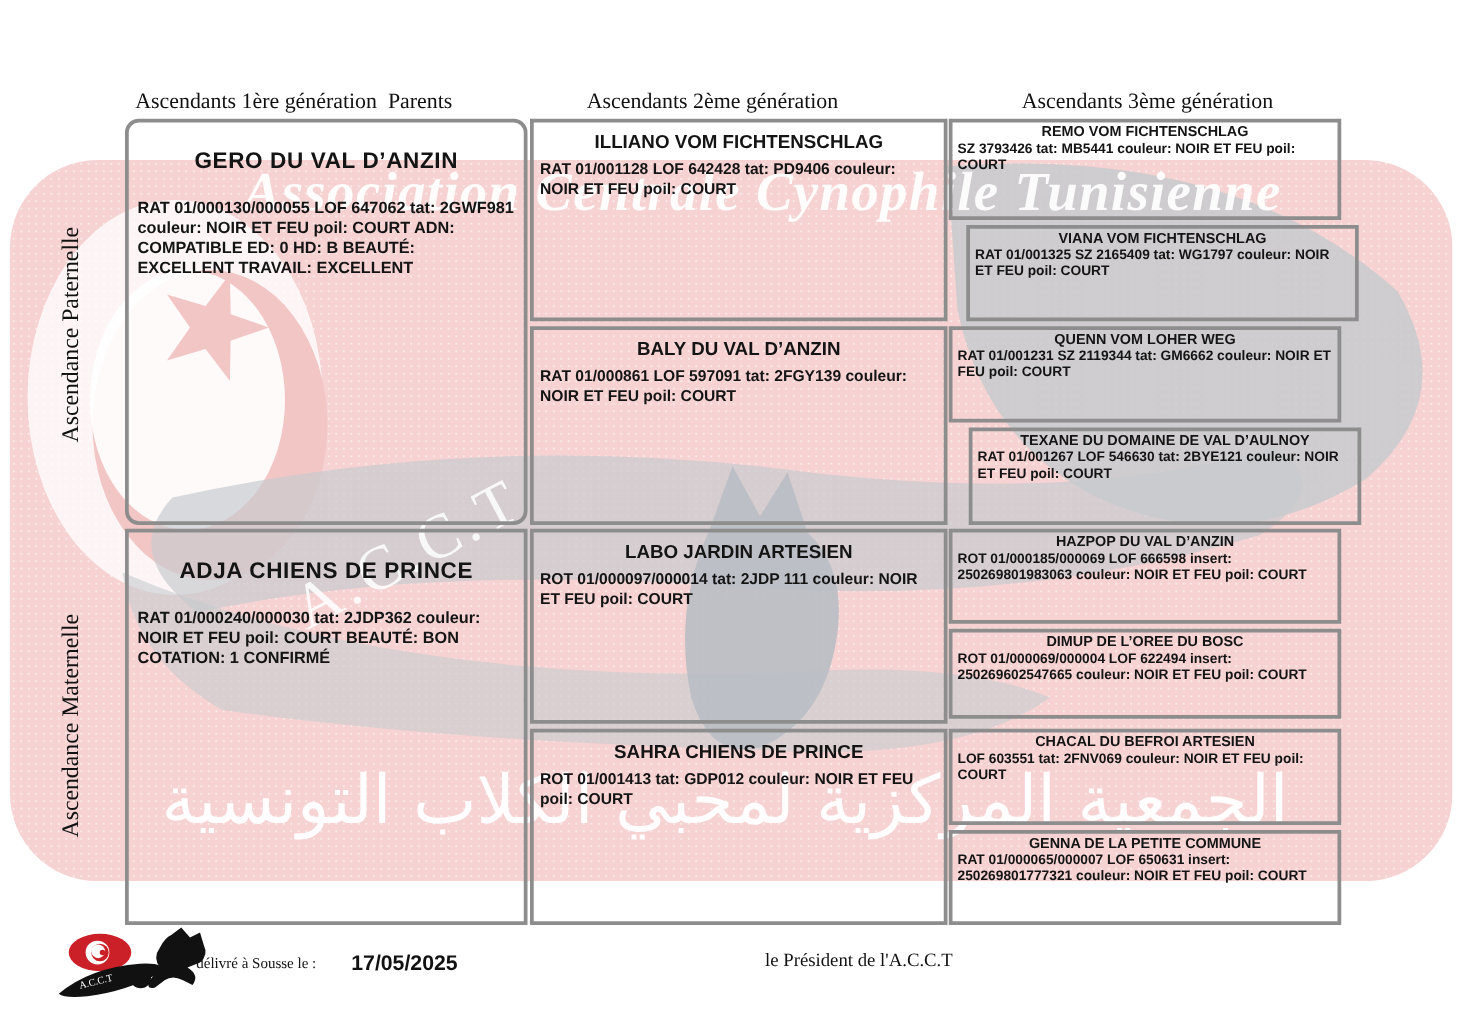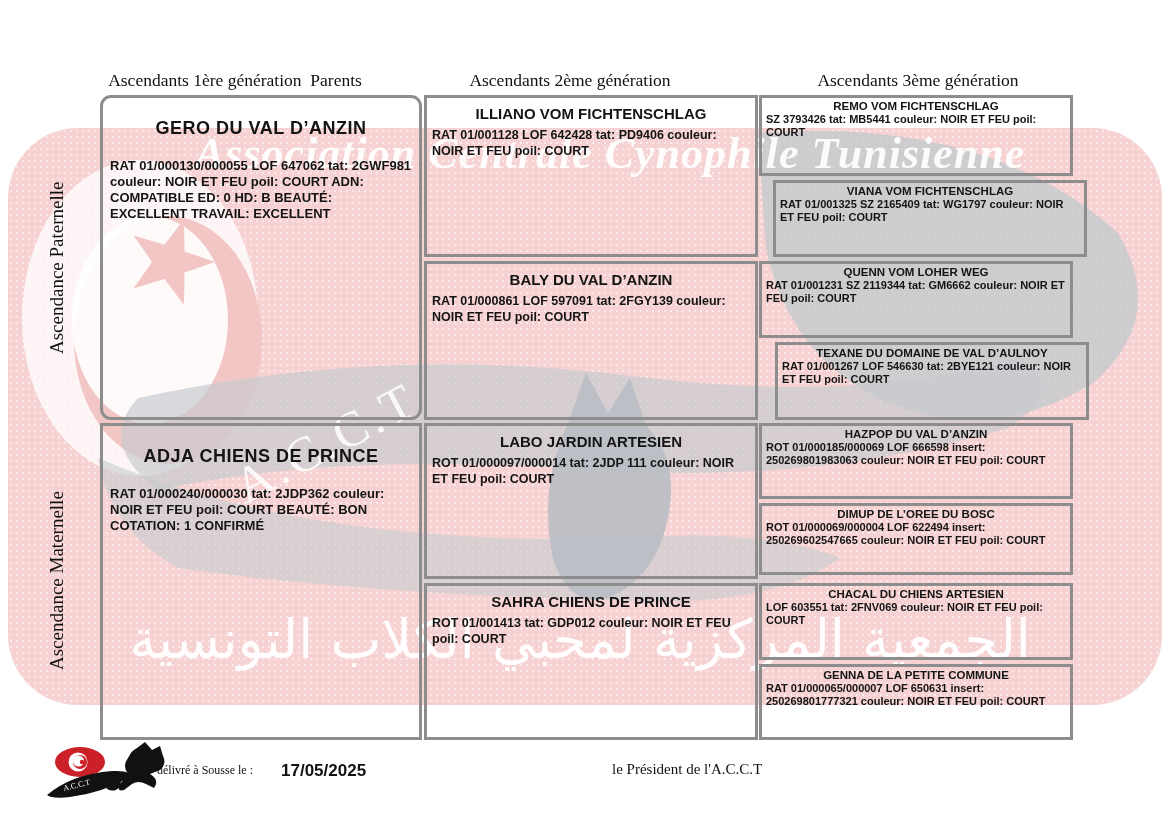--- a/index.html
+++ b/index.html
@@ -127,21 +127,21 @@
 
   <div class="cell" style="left:759px;top:423px;width:314px;height:76px;">
     <div class="cell-title t3">HAZPOP DU VAL D’ANZIN</div>
     <div class="cell-details d3">ROT 01/000185/000069 LOF 666598 insert: 250269801983063 couleur: NOIR ET FEU poil: COURT</div>
   </div>
   <div class="cell" style="left:759px;top:503px;width:314px;height:72px;">
     <div class="cell-title t3">DIMUP DE L’OREE DU BOSC</div>
     <div class="cell-details d3">ROT 01/000069/000004 LOF 622494 insert: 250269602547665 couleur: NOIR ET FEU poil: COURT</div>
   </div>
   <div class="cell" style="left:759px;top:583px;width:314px;height:77px;">
-    <div class="cell-title t3">CHACAL DU CHIENS ARTESIEN</div>
+    <div class="cell-title t3">CHACAL DU BEFROI ARTESIEN</div>
     <div class="cell-details d3">LOF 603551 tat: 2FNV069 couleur: NOIR ET FEU poil: COURT</div>
   </div>
   <div class="cell" style="left:759px;top:664px;width:314px;height:76px;">
     <div class="cell-title t3">GENNA DE LA PETITE COMMUNE</div>
     <div class="cell-details d3">RAT 01/000065/000007 LOF 650631 insert: 250269801777321 couleur: NOIR ET FEU poil: COURT</div>
   </div>
 
   <svg class="footer-logo" width="125" height="62" viewBox="0 0 125 62">
     <g>
       <ellipse cx="38" cy="22" rx="25" ry="15" fill="#cc2029"></ellipse>

